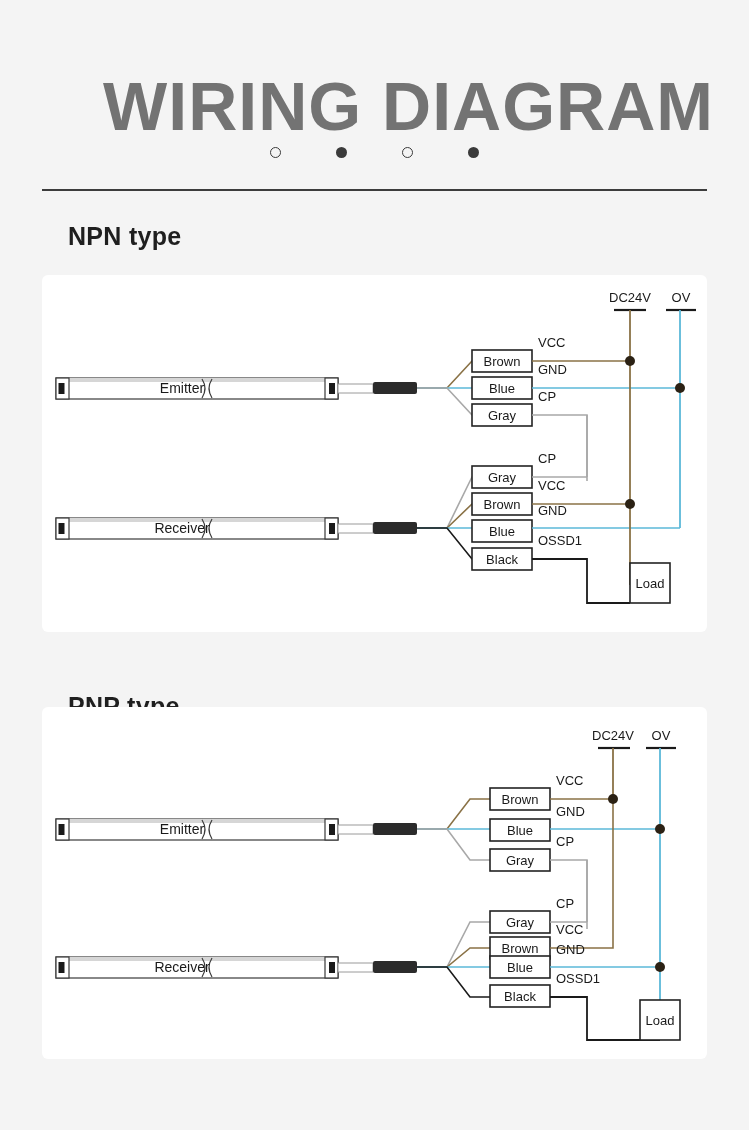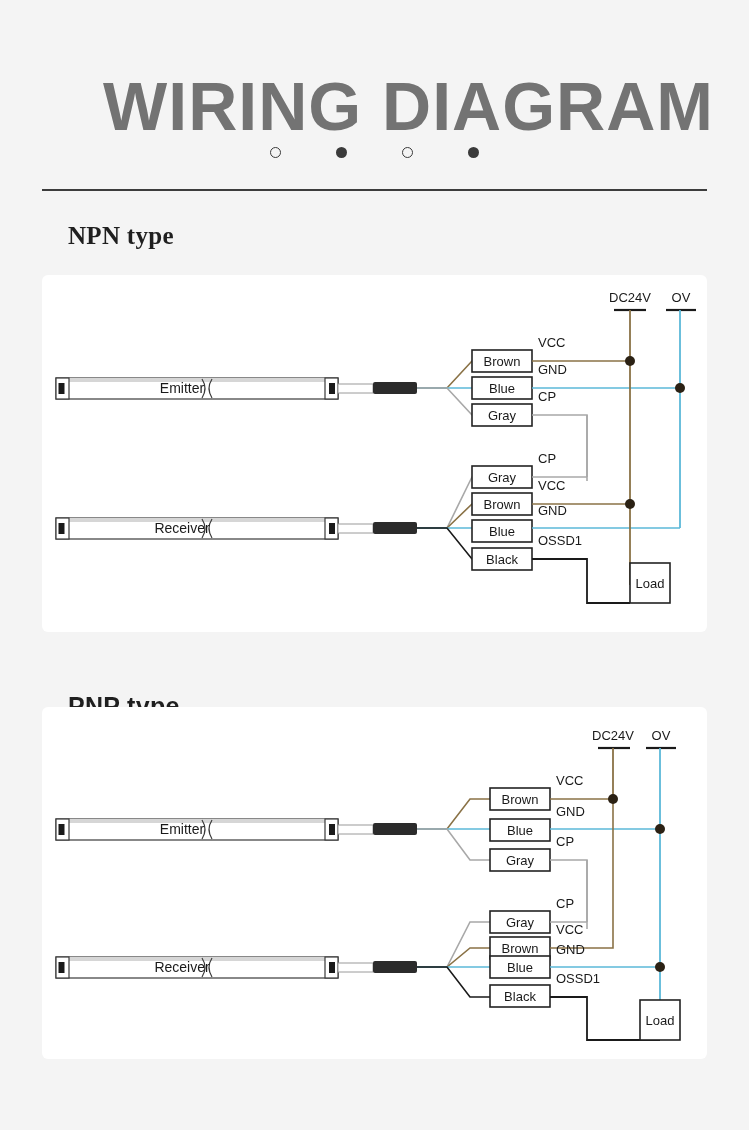--- a/index.html
+++ b/index.html
@@ -25,21 +25,21 @@
   }
   .dot{width:11px;height:11px;border-radius:50%;box-sizing:border-box;}
   .dot.hollow{border:1.5px solid #3a3a3a;background:transparent;}
   .dot.solid{background:#3a3a3a;}
   .rule{position:absolute;left:42px;top:189px;width:665px;height:2px;background:#3c3c3c;}
 
   .sect-title{
     position:absolute;left:68px;
     font-size:25px;font-weight:700;color:#1f1f1f;letter-spacing:.3px;
   }
-  #npn-title{top:222px;font-family:Liberation Serif, serif;}
+  #npn-title{top:222px;}
   #pnp-title{top:692px;}
 
   .card{
     position:absolute;left:42px;width:665px;
     background:#ffffff;border-radius:6px;
   }
   #npn-card{top:275px;height:357px;}
   #pnp-card{top:707px;height:352px;}
 
   .svgwrap{position:absolute;left:0;top:0;}

